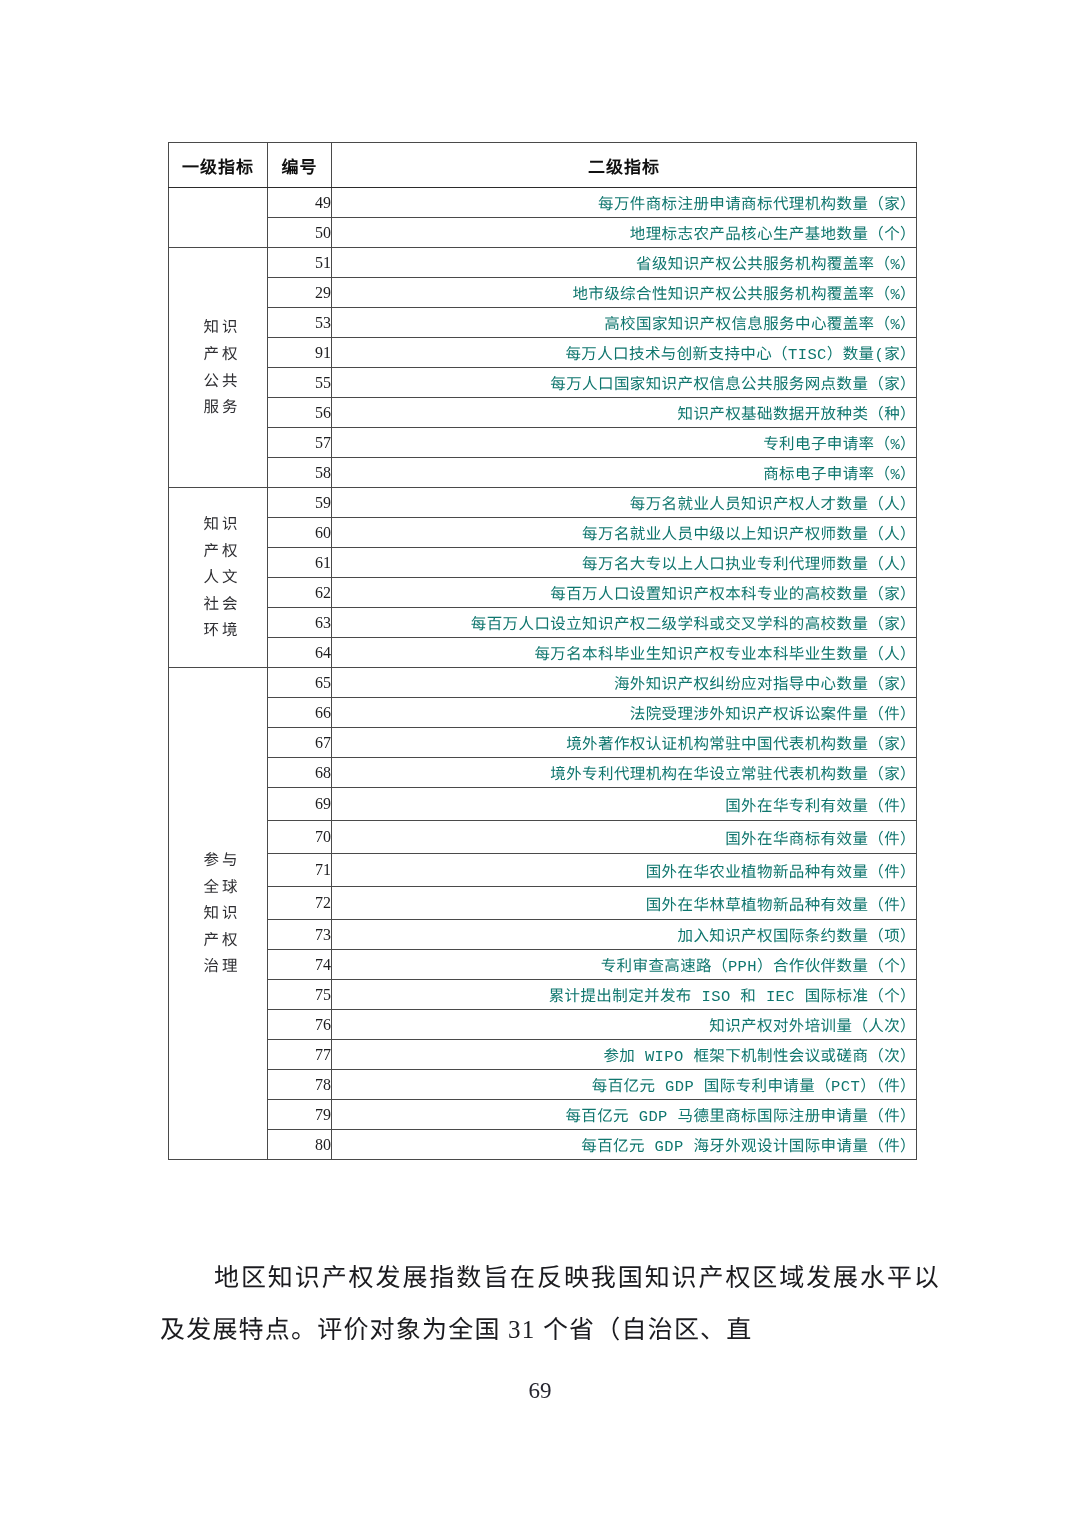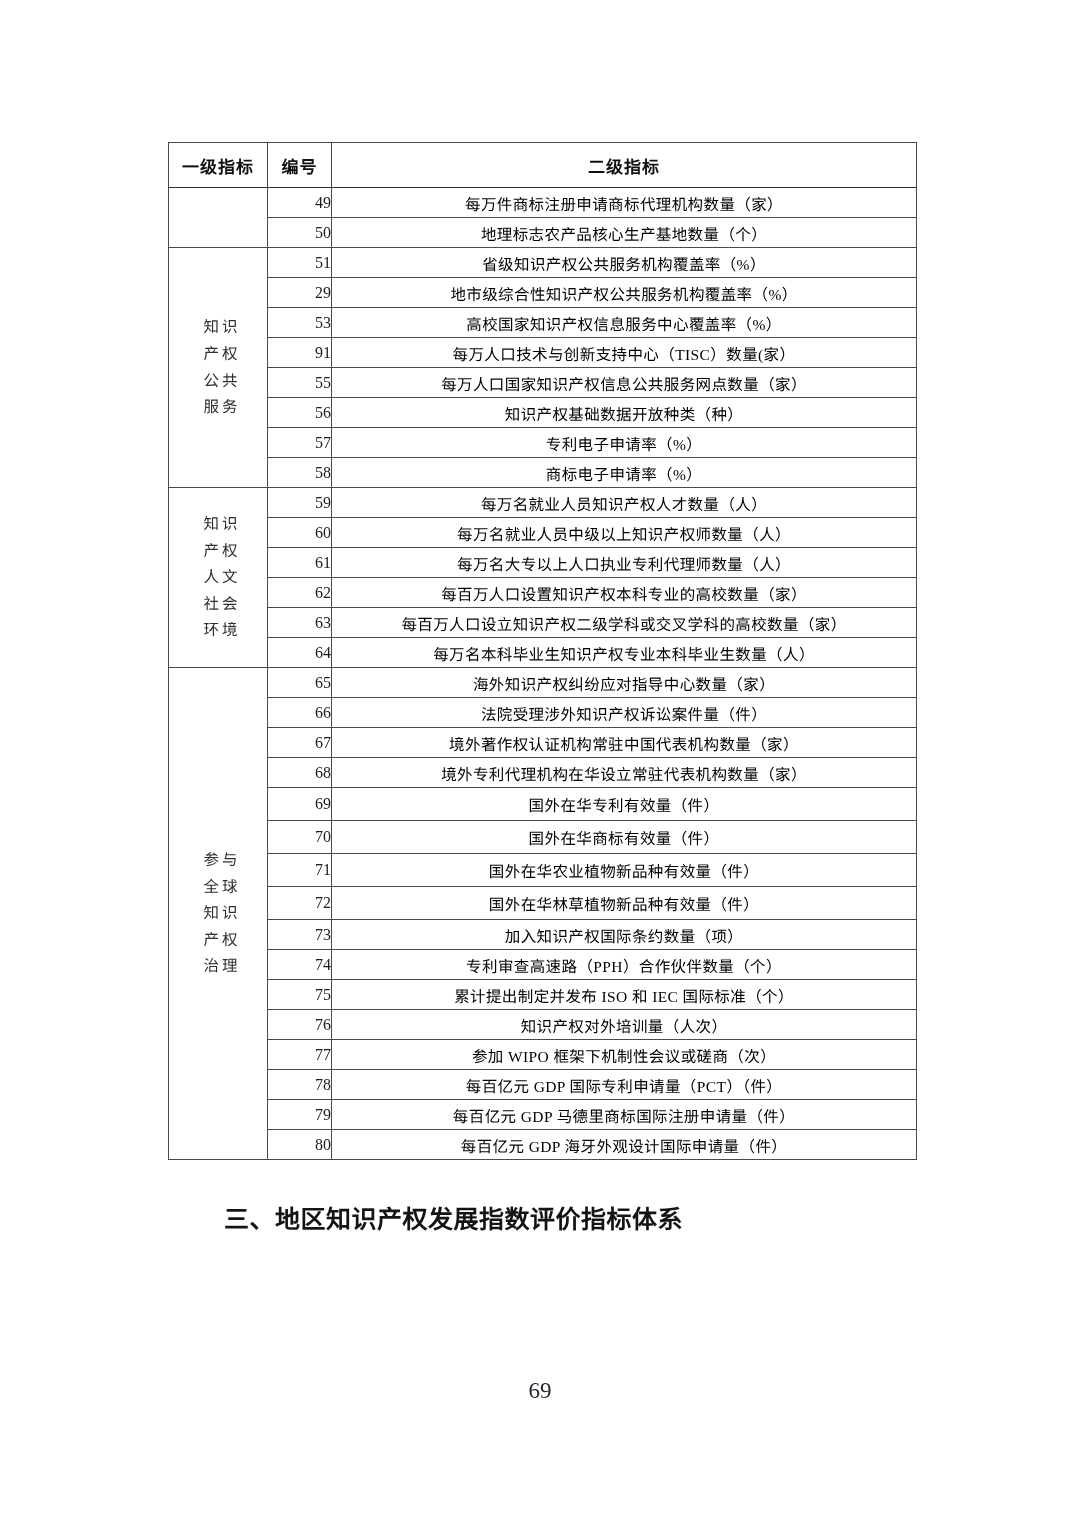--- a/index.html
+++ b/index.html
@@ -94,27 +94,27 @@
 
   td.num-cell {
     text-align: right;
     font-size: 16px;
     color: #1d1d1f;
     border-right: 1.3px solid #3a3a3a;
     font-family: "Liberation Serif", "DejaVu Serif", serif;
   }
 
   td.name-cell {
-    text-align: center;
+    text-align: right;
     padding-left: 9px;
     font-size: 15.5px;
-    color: #000000;
+    color: #0f766e;
     letter-spacing: 0.4px;
     white-space: nowrap;
-    font-family: Liberation Serif, serif;
+    font-family: Liberation Mono, monospace;
   }
 
   
   tr.group-start > td {
     border-top: 1.4px solid #2b2b2b;
   }
 
   
   .section-heading {
     position: absolute;
@@ -319,18 +319,18 @@
             <td class="name-cell">每百亿元 GDP 马德里商标国际注册申请量（件）</td>
           </tr>
           <tr class="data-row">
             <td class="num-cell">80</td>
             <td class="name-cell">每百亿元 GDP 海牙外观设计国际申请量（件）</td>
           </tr>
         </tbody>
     </table>
   </div>
 
-  <div class="section-heading">三、地区知识产权发展指数评价指标体系</div>
-
+
+  <div class="body-paragraph">地区知识产权发展指数旨在反映我国知识产权区域发展水平以及发展特点。评价对象为全国 31 个省（自治区、直</div>
 
   <div class="page-number">69</div>
 
 </div>
 
 </body></html>

